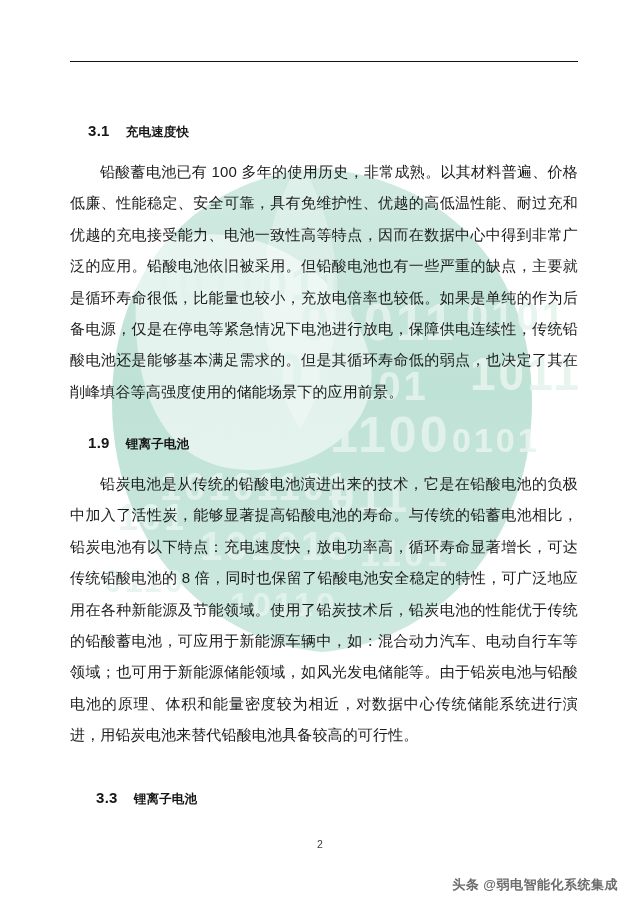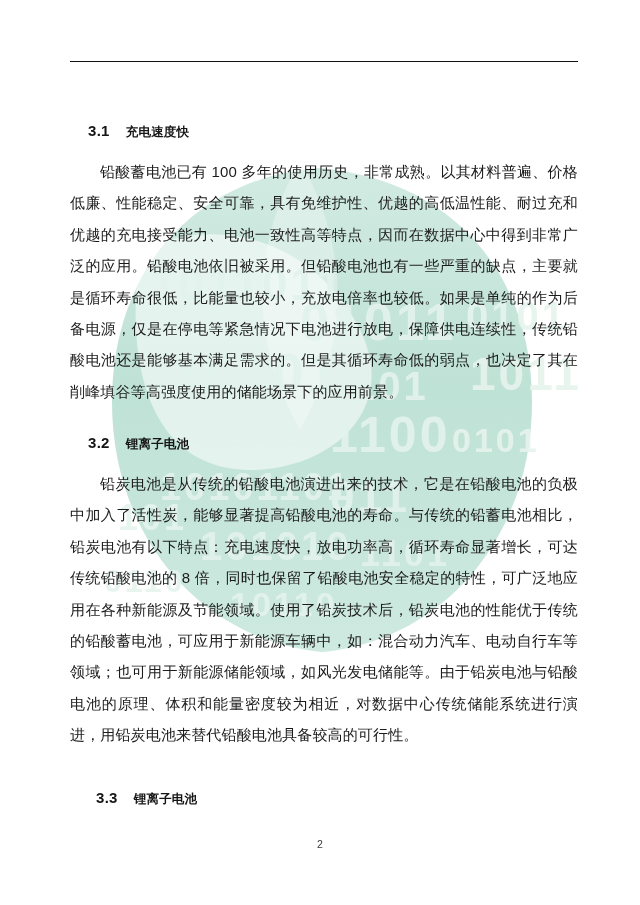--- a/index.html
+++ b/index.html
@@ -176,25 +176,29 @@
   <div class="content">
 
     <div class="top-rule"></div>
 
     <div class="heading" style="top:122px;">
       <span class="num">3.1</span><span class="gap"></span><span>充电速度快</span>
     </div>
     <div class="para" style="top:156px;">铅酸蓄电池已有 100 多年的使用历史，非常成熟。以其材料普遍、价格低廉、性能稳定、安全可靠，具有免维护性、优越的高低温性能、耐过充和优越的充电接受能力、电池一致性高等特点，因而在数据中心中得到非常广泛的应用。铅酸电池依旧被采用。但铅酸电池也有一些严重的缺点，主要就是循环寿命很低，比能量也较小，充放电倍率也较低。如果是单纯的作为后备电源，仅是在停电等紧急情况下电池进行放电，保障供电连续性，传统铅酸电池还是能够基本满足需求的。但是其循环寿命低的弱点，也决定了其在削峰填谷等高强度使用的储能场景下的应用前景。</div>
 
     <div class="heading" style="top:434px;">
-      <span class="num">3.2</span><span class="gap"></span><span>锂离子电池</span>
+      <span class="num">1.9</span><span class="gap"></span><span>锂离子电池</span>
     </div>
     <div class="para" style="top:468px;">铅炭电池是从传统的铅酸电池演进出来的技术，它是在铅酸电池的负极中加入了活性炭，能够显著提高铅酸电池的寿命。与传统的铅蓄电池相比，铅炭电池有以下特点：充电速度快，放电功率高，循环寿命显著增长，可达传统铅酸电池的 8 倍，同时也保留了铅酸电池安全稳定的特性，可广泛地应用在各种新能源及节能领域。使用了铅炭技术后，铅炭电池的性能优于传统的铅酸蓄电池，可应用于新能源车辆中，如：混合动力汽车、电动自行车等领域；也可用于新能源储能领域，如风光发电储能等。由于铅炭电池与铅酸电池的原理、体积和能量密度较为相近，对数据中心传统储能系统进行演进，用铅炭电池来替代铅酸电池具备较高的可行性。</div>
 
     <div class="heading" style="top:789px;margin-left:8px;">
       <span class="num">3.3</span><span class="gap"></span><span>锂离子电池</span>
     </div>
 
     <div class="page-number">2</div>
 
+    <div class="attribution">
+      <span>头条</span>
+      <span class="at">@弱电智能化系统集成</span>
+    </div>
 
   </div>
 </div>
 
 </body></html>

